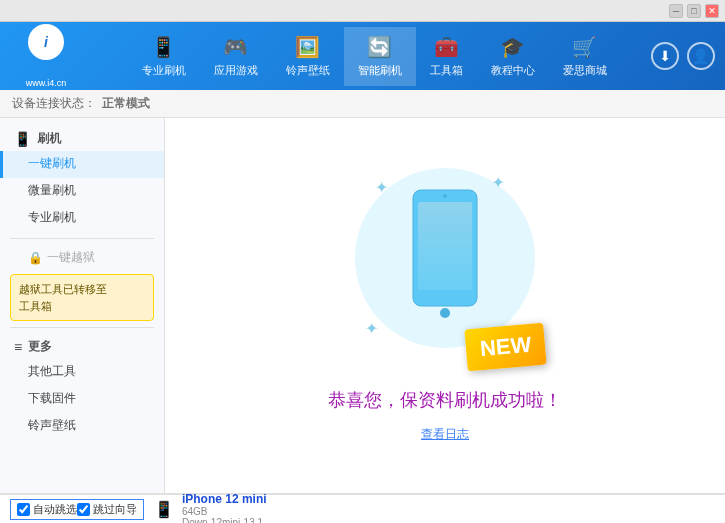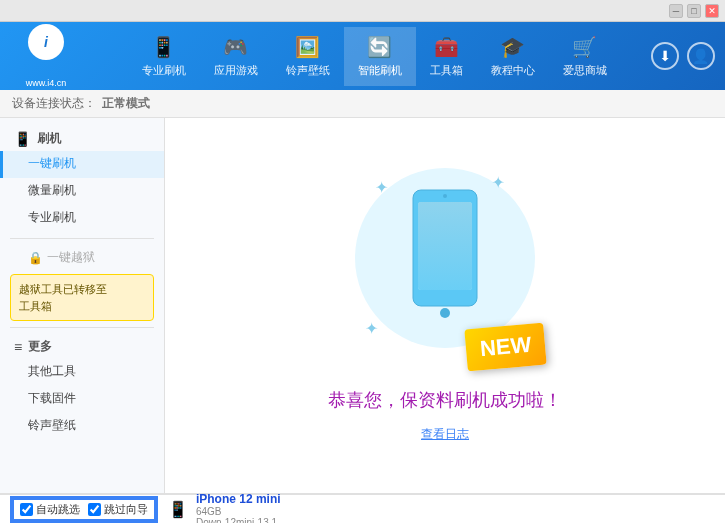--- a/index.html
+++ b/index.html
@@ -436,21 +436,21 @@
 
     <div class="daily-link">查看日志</div>
   </div>
 </div>
 
 <div class="bottom-section">
 
   <div style="display:flex; align-items:center; justify-content:space-between; padding: 2px 10px; background:white; border-top:1px solid #e0e0e0; height:30px;">
     <div style="display:flex; align-items:center; gap:10px;">
 
-      <div style="border:4px solid #3b82f6; padding:2px 6px; display:flex; gap:8px; align-items:center;">
+      <div style="border:1px solid #3b82f6; padding:2px 6px; display:flex; gap:0; align-items:center;">
         <label class="checkbox-item">
           <input type="checkbox" checked="" style="">
           <span>自动跳选</span>
         </label>
         <label class="checkbox-item">
           <input type="checkbox" checked="" style="">
           <span>跳过向导</span>
         </label>
       </div>
 

